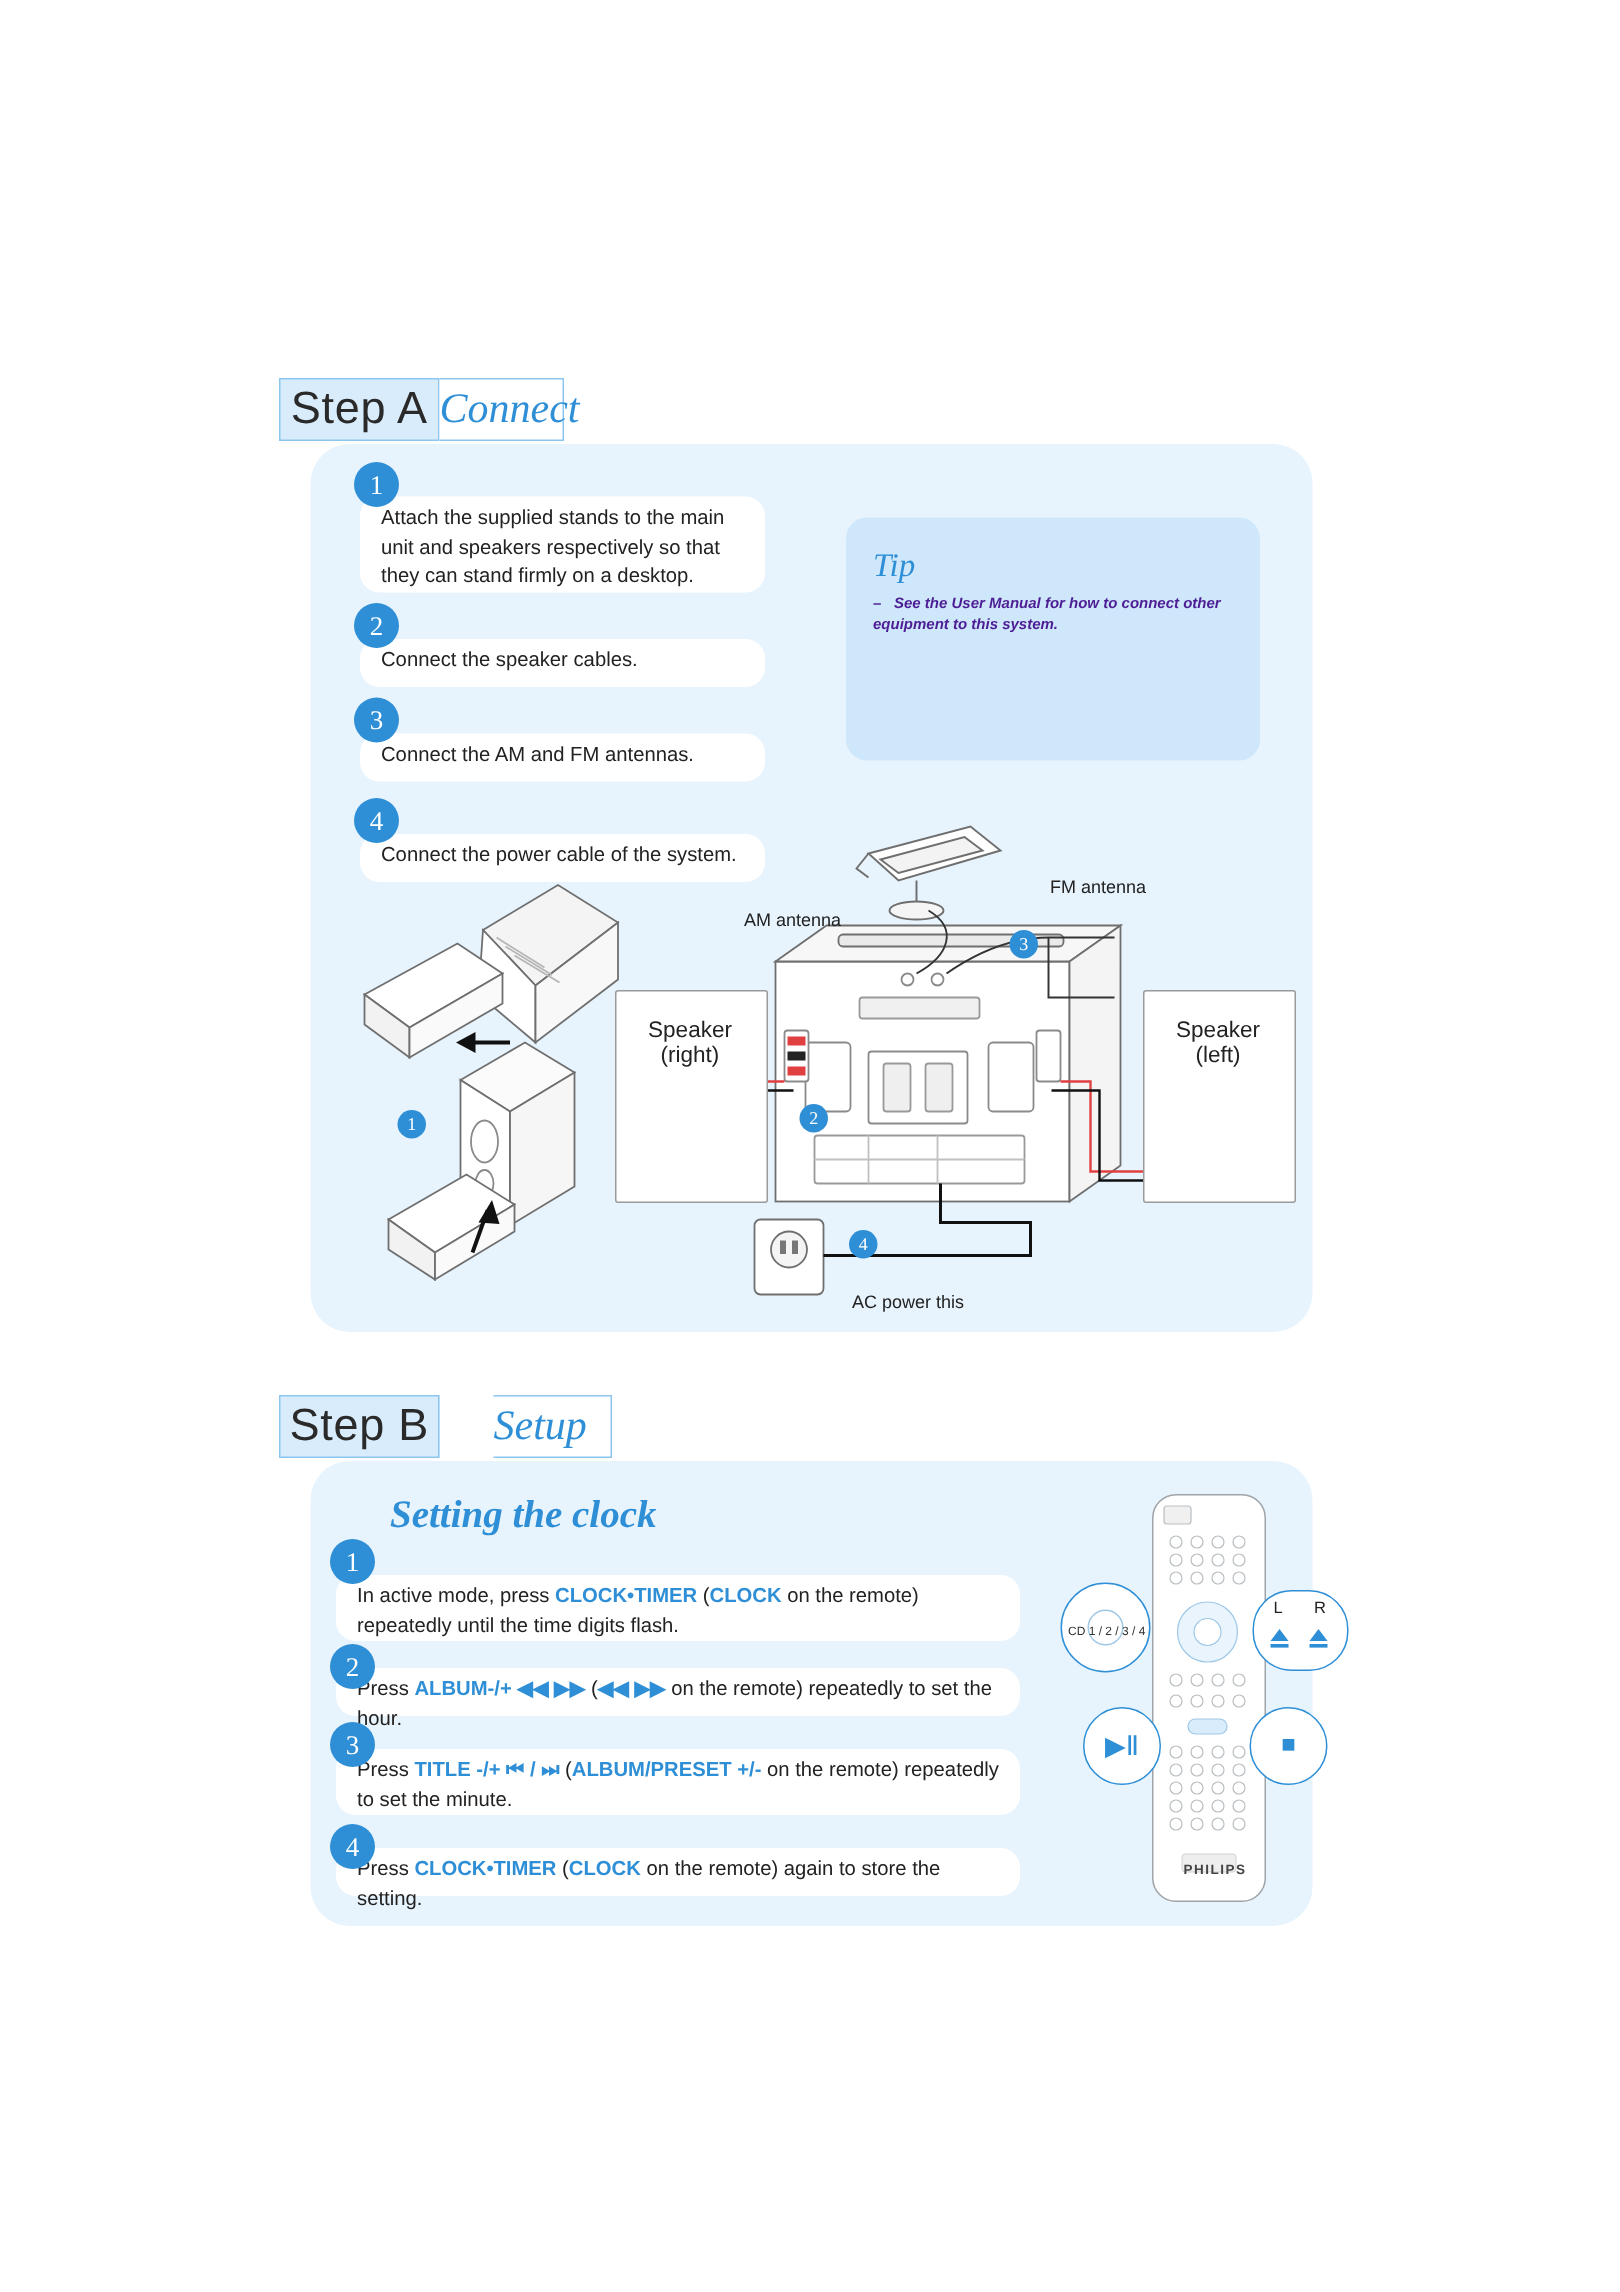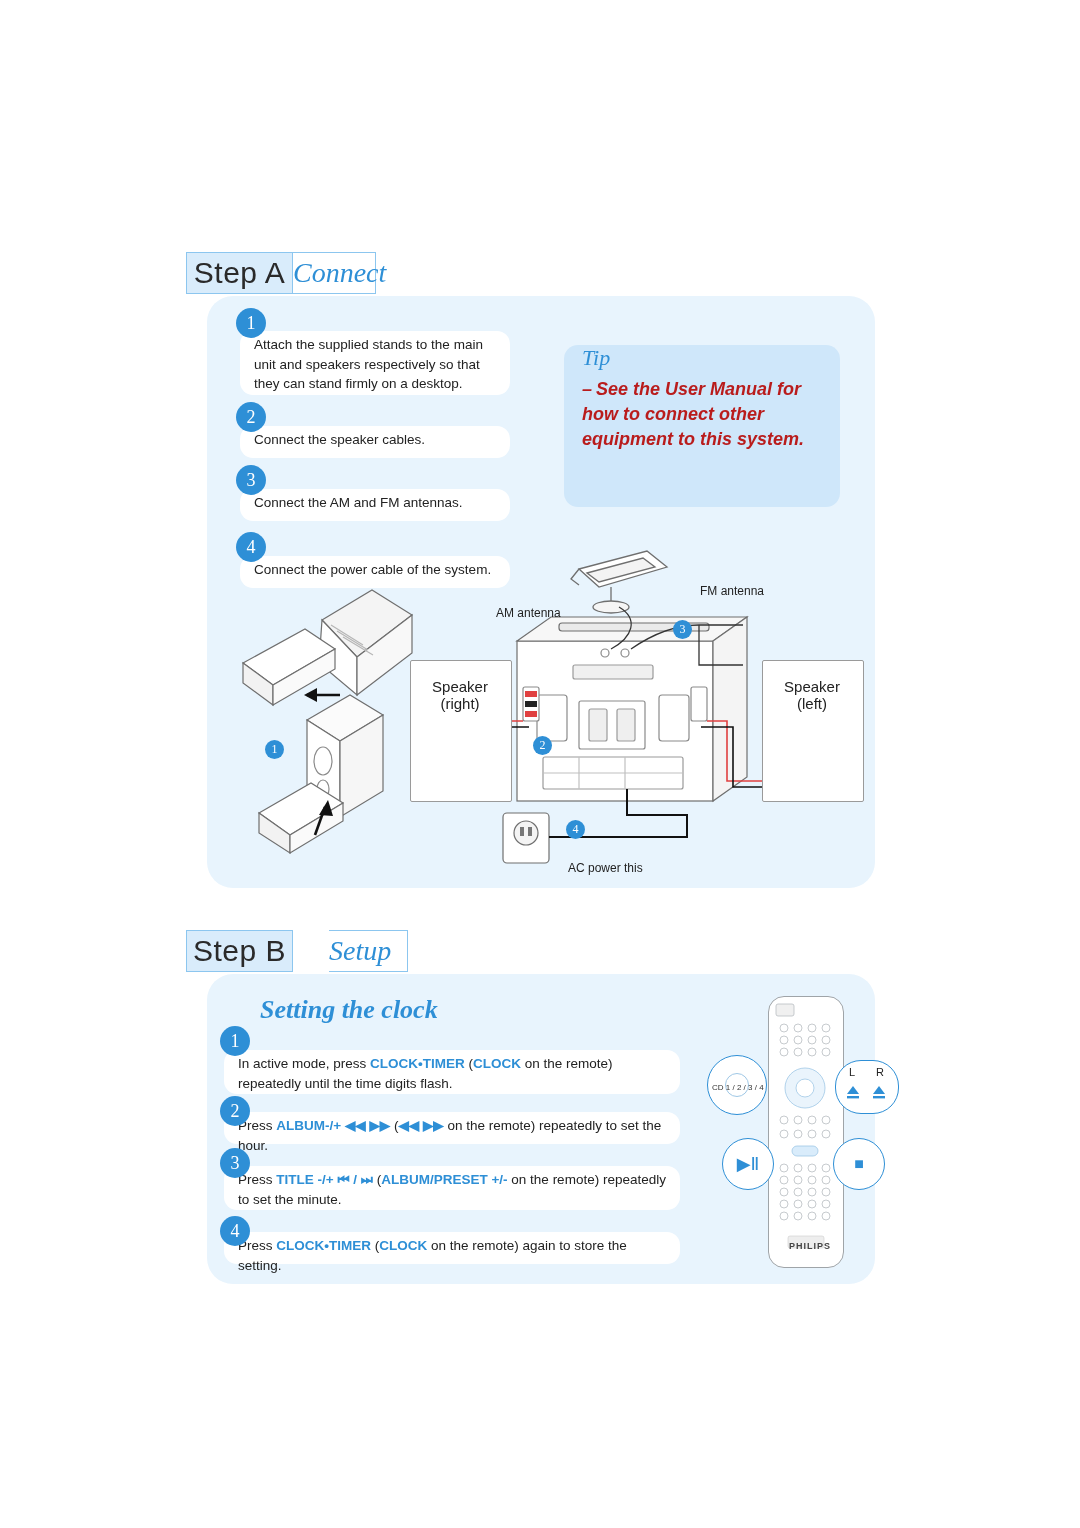--- a/index.html
+++ b/index.html
@@ -21,23 +21,23 @@
   
   .bullet{position:absolute;width:30px;height:30px;border-radius:50%;background:#2e8fd6;color:#fff;font-size:18px;
           display:flex;align-items:center;justify-content:center;font-family:"Liberation Serif",serif;z-index:5;}
   .bullet.small{width:19px;height:19px;font-size:12px;}
 
   
   .ibox{position:absolute;background:#ffffff;border-radius:13px;padding:4px 14px;box-sizing:border-box;
         font-size:13.5px;line-height:1.45;color:#222;}
 
   
-  .tipbox{position:absolute;background:#cfe7fa;border-radius:14px;padding:0 18px;box-sizing:border-box;}
+  .tipbox{position:absolute;background:#cfe7fa;border-radius:14px;padding:19px 18px;box-sizing:border-box;}
   .tip-title{color:#2e8fd6;font-size:22px;font-style:italic;font-family:"Liberation Serif",serif;margin-bottom:6px;}
-  .tip-line{color:#b91c1c;font-weight:bold;font-style:italic;font-size:18px;line-height:1.4;}
+  .tip-line{color:#4c1d95;font-weight:bold;font-style:italic;font-size:10px;line-height:1.4;}
   .tip-dash{display:inline-block;width:14px;}
 
   
   .sub-title{position:absolute;color:#2e8fd6;font-size:26px;font-weight:bold;font-style:italic;font-family:"Liberation Serif",serif;}
 
   
   .lbl{position:absolute;font-size:12px;color:#222;}
 
   
   b.hl{color:#2e8fd6;font-weight:bold;}

